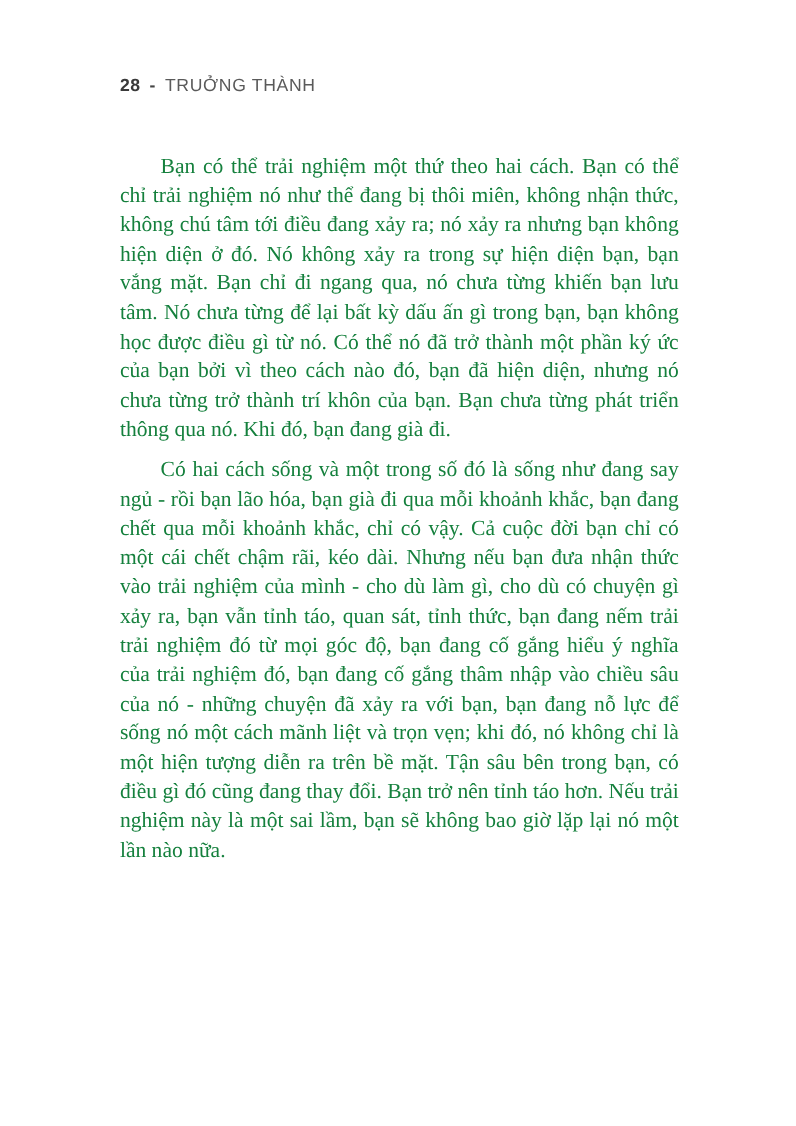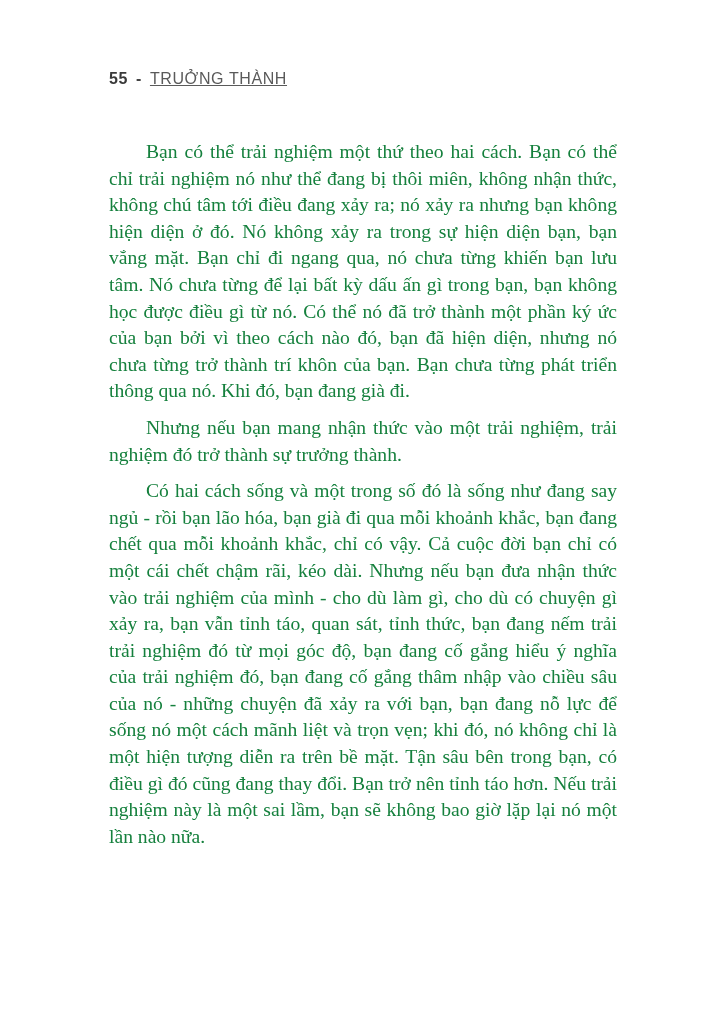--- a/index.html
+++ b/index.html
@@ -34,21 +34,20 @@
       color: #3a3a3a;
       font-weight: bold;
     }
     .running-header .sep {
       margin: 0 8px;
       color: #444444;
       font-weight: bold;
     }
     .running-header .chapter {
       color: #5a5a5a;
-      text-decoration: underline;
     }
     .body-text {
       position: absolute;
       left: 109px;
       top: 139px;
       width: 508px;
       font-family: "Liberation Serif", "DejaVu Serif", serif;
       font-size: 19.6px;
       line-height: 26.6px;
       color: #15803d;
@@ -60,22 +59,21 @@
       text-align: justify;
       text-align-last: left;
     }
   </style>
 </head>
 <body>
 
 <div class="page">
 
   <div class="running-header">
-    <span class="page-num">55</span><span class="sep">-</span><span class="chapter">TRUỞNG THÀNH</span>
+    <span class="page-num">28</span><span class="sep">-</span><span class="chapter">TRUỞNG THÀNH</span>
   </div>
 
   <div class="body-text">
     <p>Bạn có thể trải nghiệm một thứ theo hai cách. Bạn có thể chỉ trải nghiệm nó như thể đang bị thôi miên, không nhận thức, không chú tâm tới điều đang xảy ra; nó xảy ra nhưng bạn không hiện diện ở đó. Nó không xảy ra trong sự hiện diện bạn, bạn vắng mặt. Bạn chỉ đi ngang qua, nó chưa từng khiến bạn lưu tâm. Nó chưa từng để lại bất kỳ dấu ấn gì trong bạn, bạn không học được điều gì từ nó. Có thể nó đã trở thành một phần ký ức của bạn bởi vì theo cách nào đó, bạn đã hiện diện, nhưng nó chưa từng trở thành trí khôn của bạn. Bạn chưa từng phát triển thông qua nó. Khi đó, bạn đang già đi.</p>
-    <p>Nhưng nếu bạn mang nhận thức vào một trải nghiệm, trải nghiệm đó trở thành sự trưởng thành.</p>
     <p>Có hai cách sống và một trong số đó là sống như đang say ngủ - rồi bạn lão hóa, bạn già đi qua mỗi khoảnh khắc, bạn đang chết qua mỗi khoảnh khắc, chỉ có vậy. Cả cuộc đời bạn chỉ có một cái chết chậm rãi, kéo dài. Nhưng nếu bạn đưa nhận thức vào trải nghiệm của mình - cho dù làm gì, cho dù có chuyện gì xảy ra, bạn vẫn tỉnh táo, quan sát, tỉnh thức, bạn đang nếm trải trải nghiệm đó từ mọi góc độ, bạn đang cố gắng hiểu ý nghĩa của trải nghiệm đó, bạn đang cố gắng thâm nhập vào chiều sâu của nó - những chuyện đã xảy ra với bạn, bạn đang nỗ lực để sống nó một cách mãnh liệt và trọn vẹn; khi đó, nó không chỉ là một hiện tượng diễn ra trên bề mặt. Tận sâu bên trong bạn, có điều gì đó cũng đang thay đổi. Bạn trở nên tỉnh táo hơn. Nếu trải nghiệm này là một sai lầm, bạn sẽ không bao giờ lặp lại nó một lần nào nữa.</p>
   </div>
 
 </div>
 
 </body></html>

